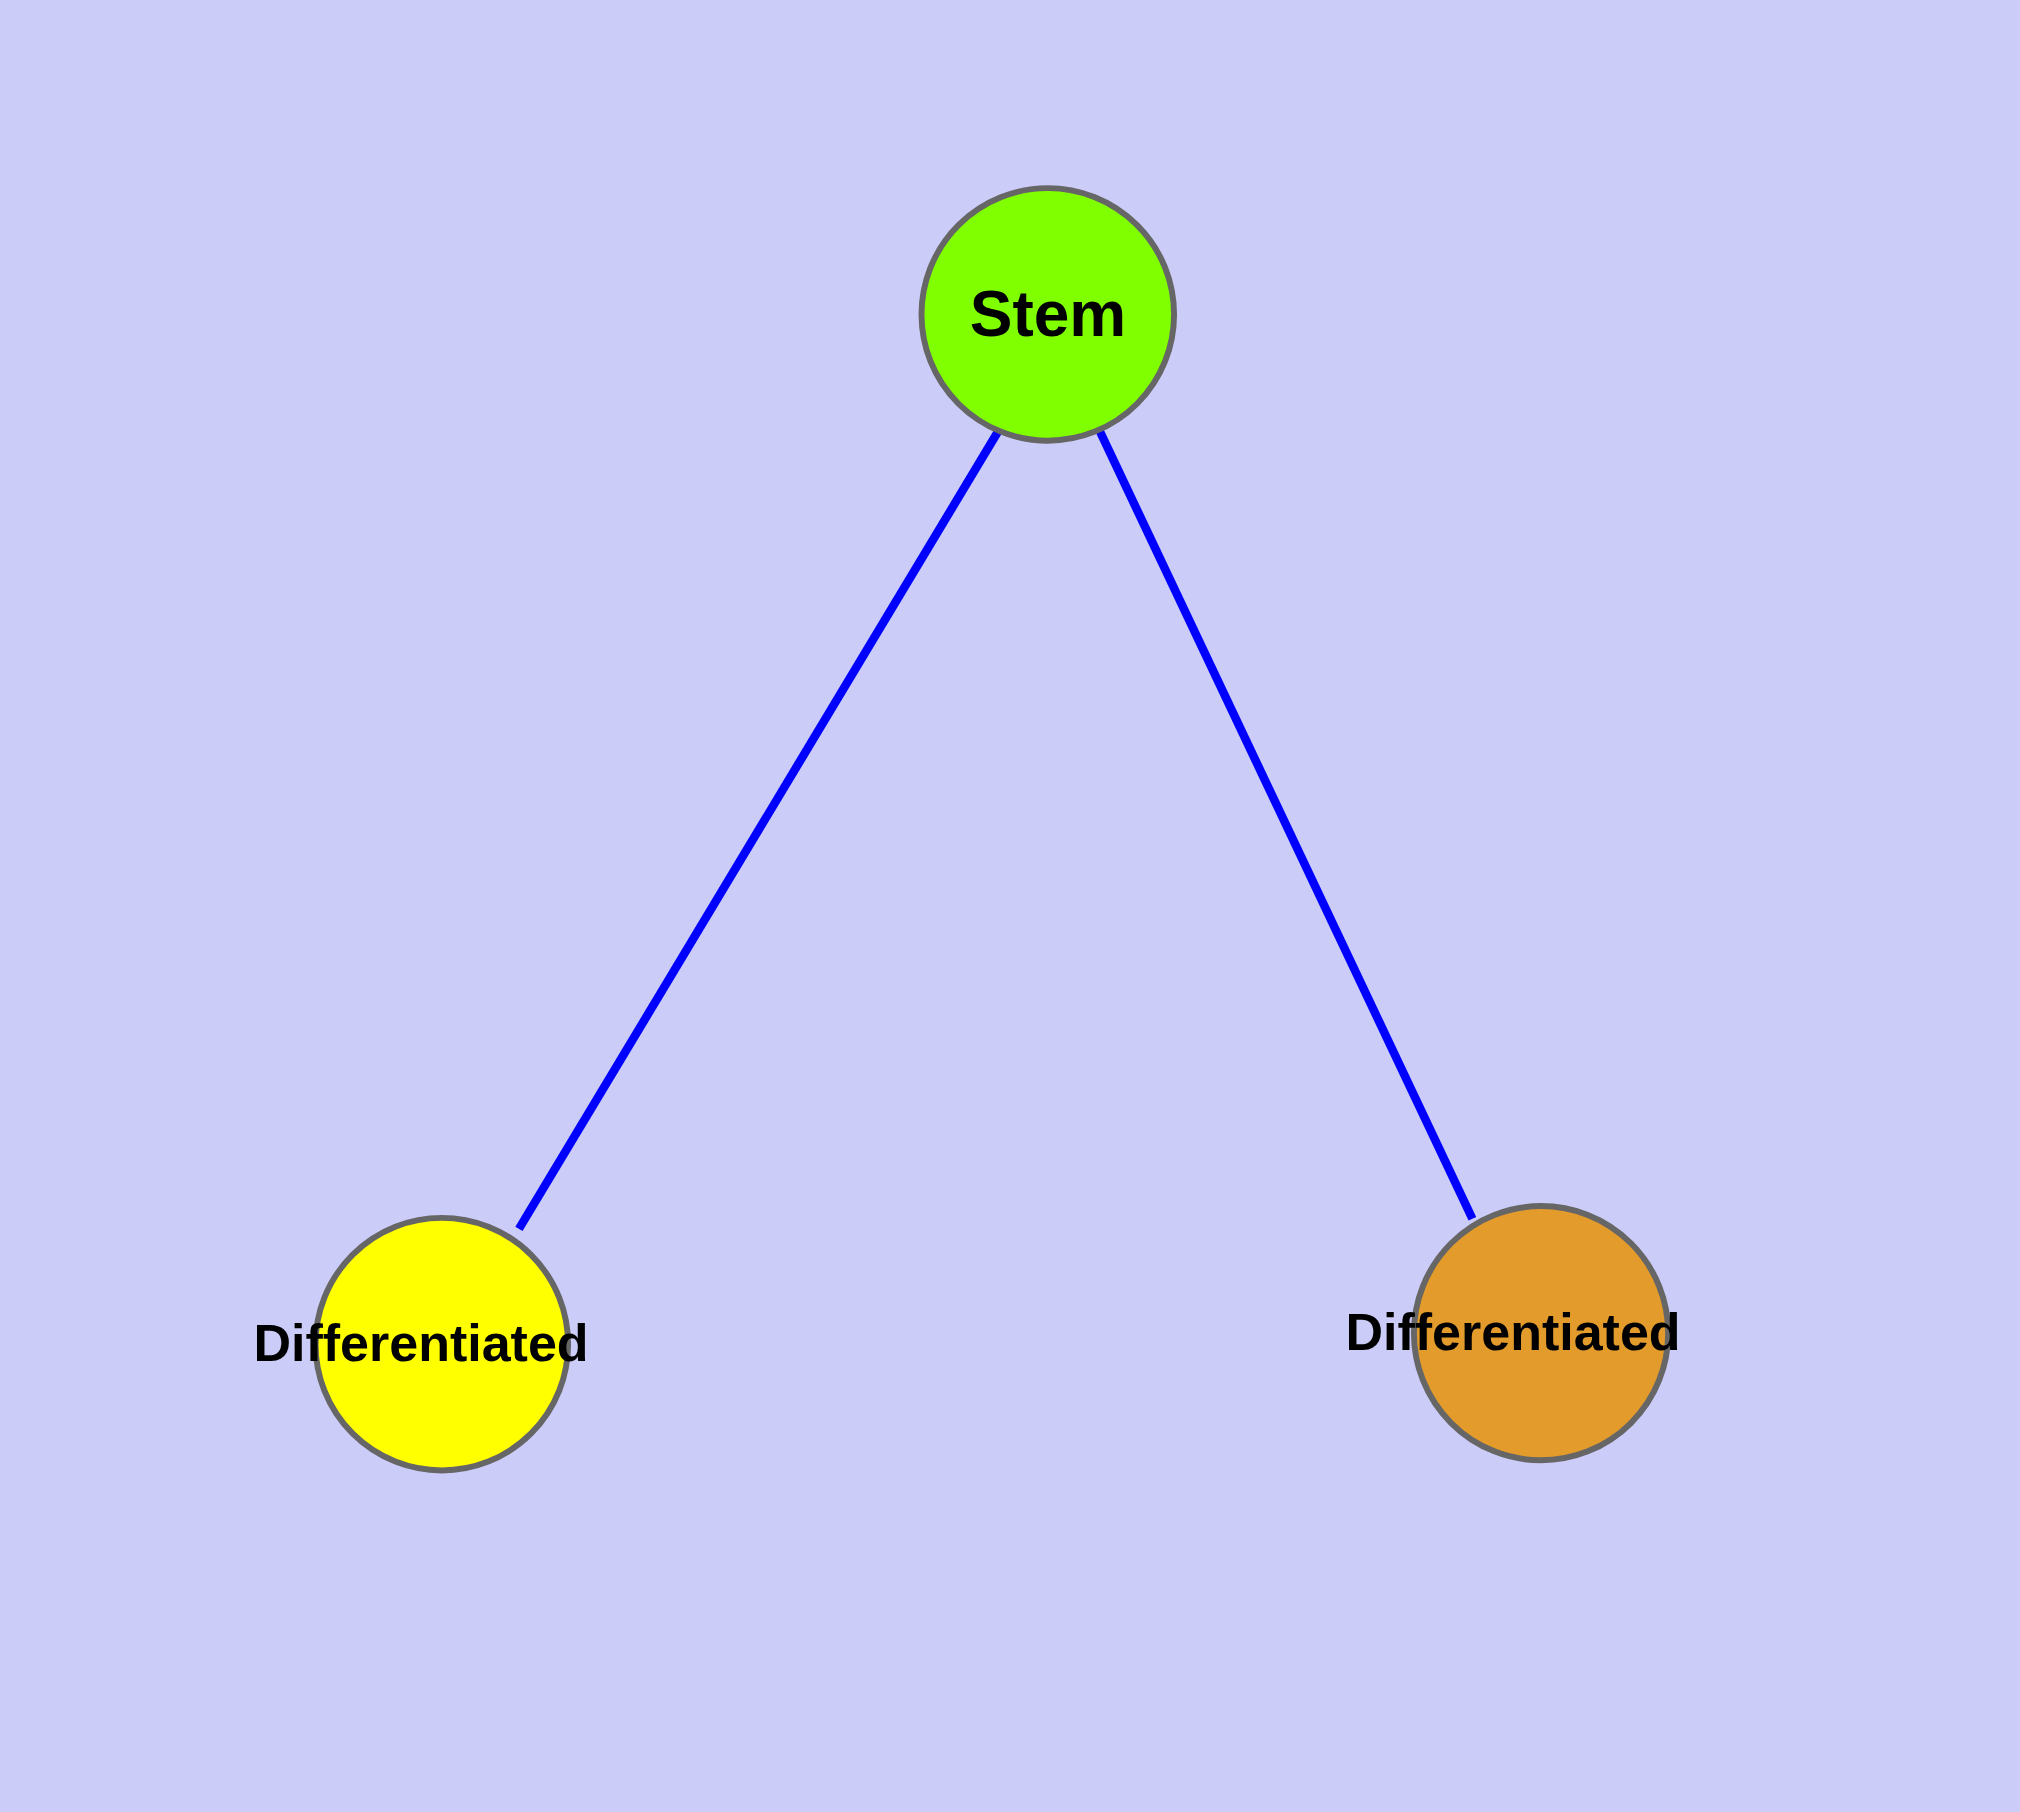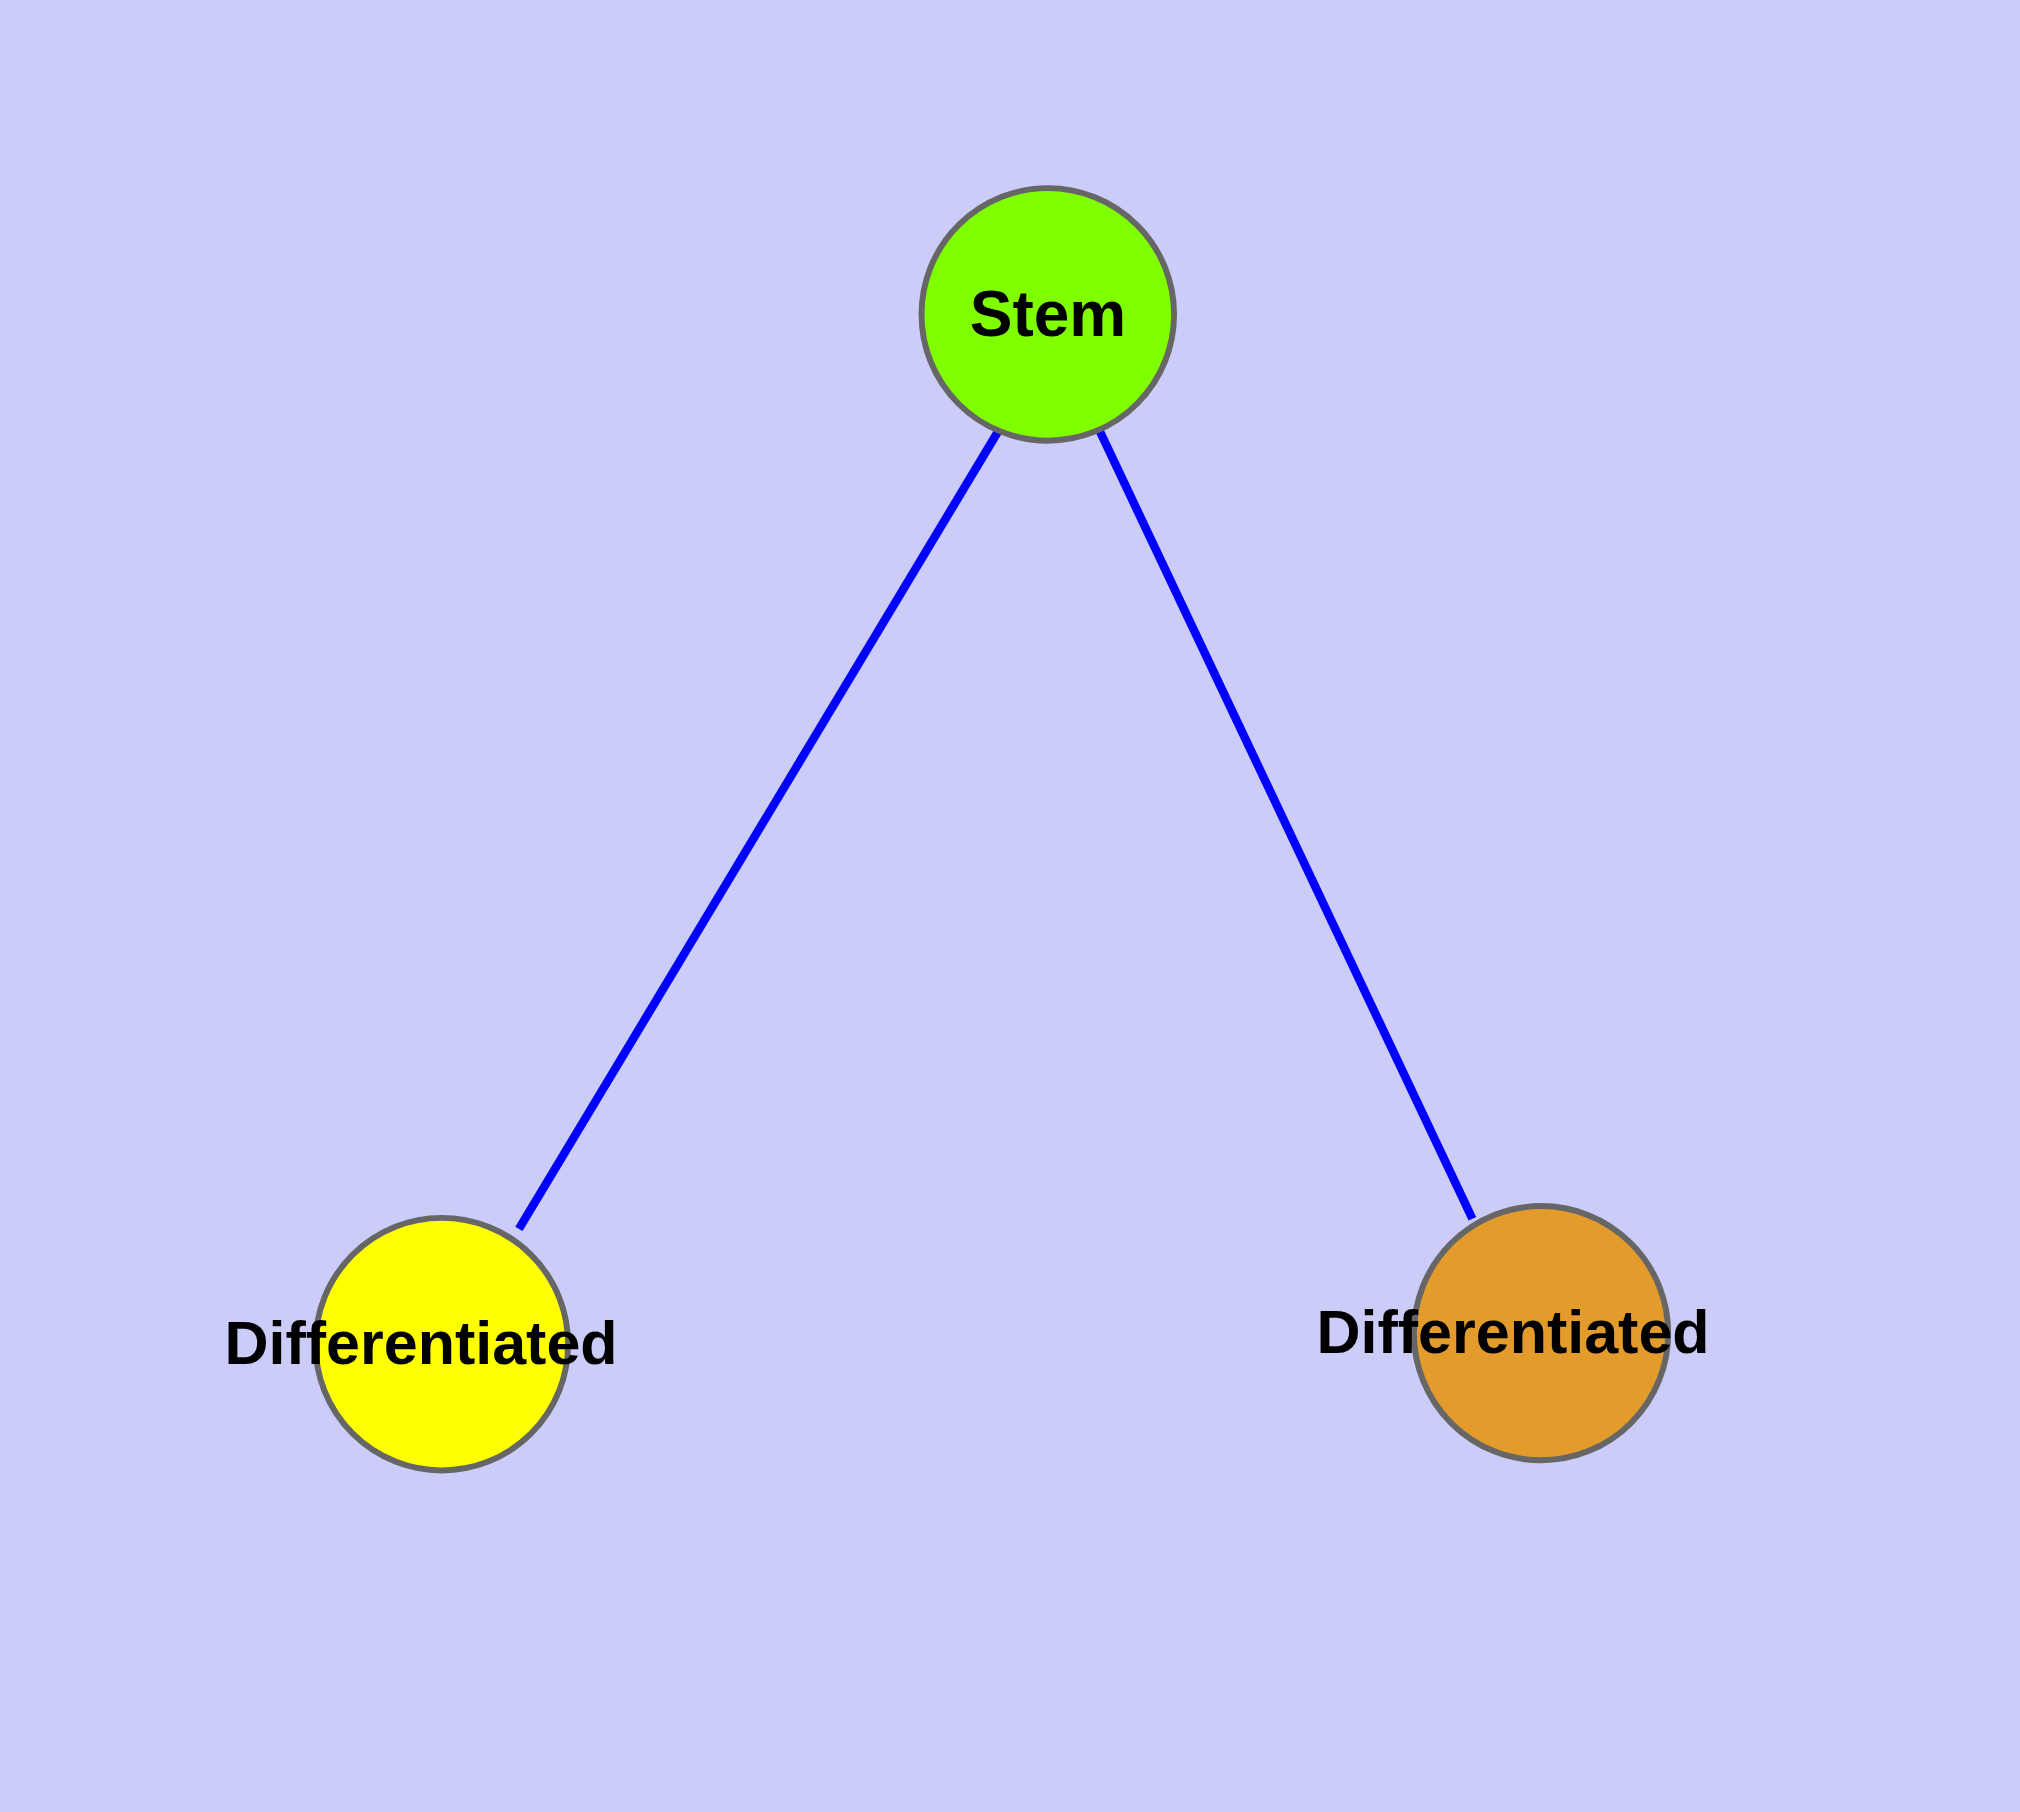--- a/index.html
+++ b/index.html
@@ -32,21 +32,21 @@
     position: absolute;
     color: #000000;
     font-weight: bold;
     text-align: center;
     white-space: pre;
     line-height: 1.14;
     pointer-events: none;
     transform: translate(-50%, -50%);
   }
   .label-stem   { font-size: 64px; }
-  .label-diff   { font-size: 61px; }
+  .label-diff   { font-size: 52px; }
 </style>
 </head>
 <body>
 
 <div id="canvas">
 
   <div id="graph-bg"></div>
 
   <svg id="graph-svg" viewBox="0 0 2384 2138">
     <g id="edges-layer">

